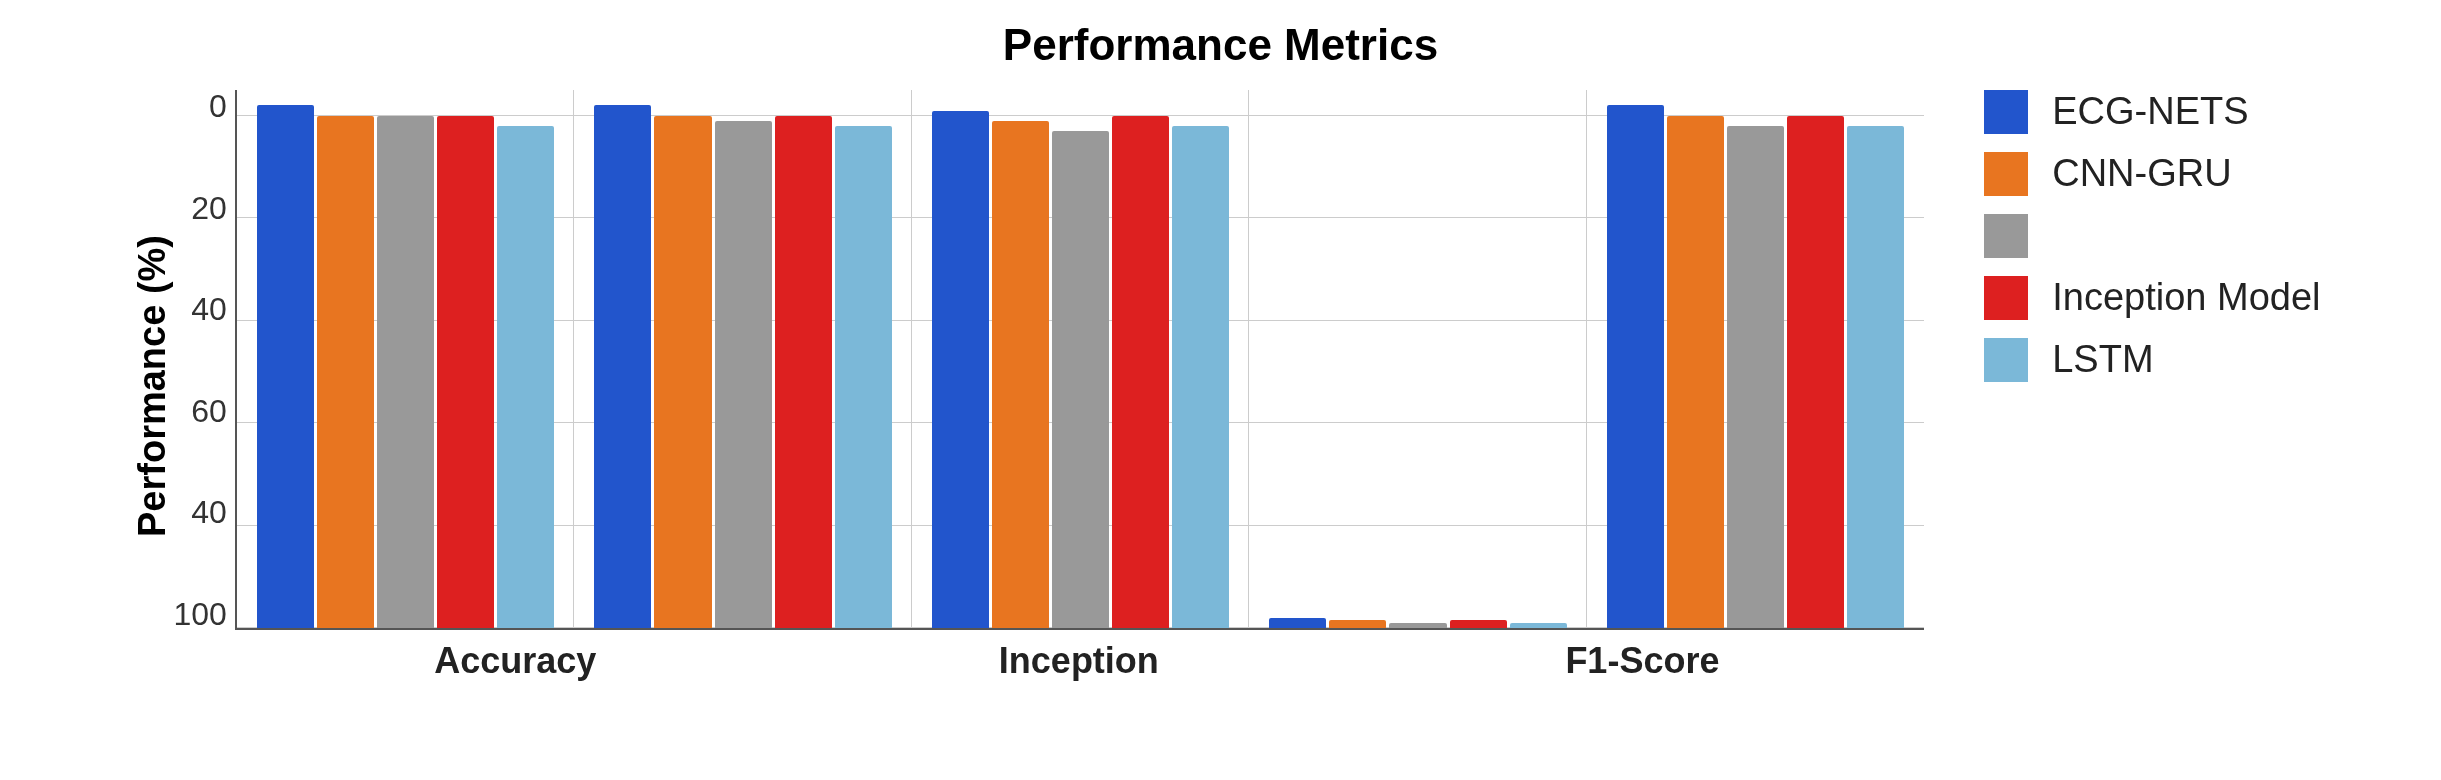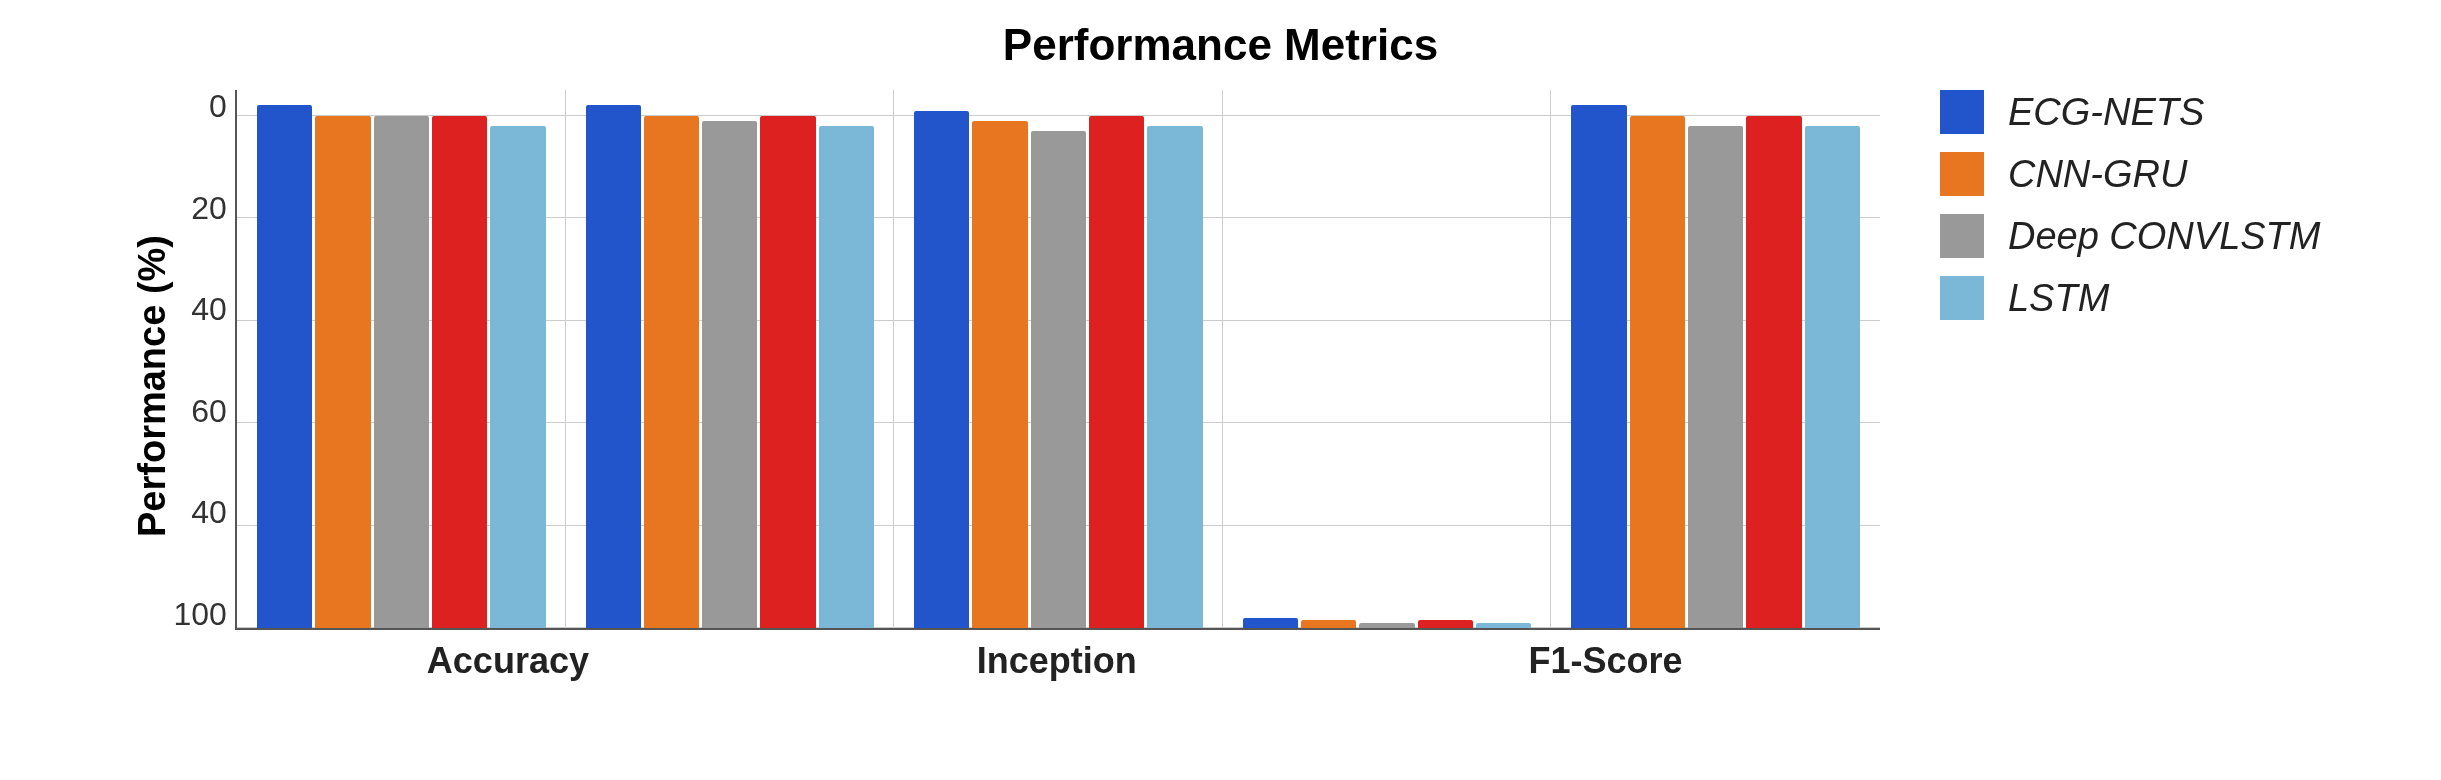--- a/index.html
+++ b/index.html
@@ -145,23 +145,21 @@
       display: flex;
       flex-direction: column;
       justify-content: center;
       gap: 18px;
       padding-left: 60px;
       min-width: 380px;
     }
     .legend-item {
       display: flex;
       flex-direction: row;
-      align-items: center;
       gap: 24px;
-      font-style: italic;
     }
     .legend-swatch {
       width: 44px;
       height: 44px;
       flex-shrink: 0;
     }
     .legend-label {
       font-size: 38px;
       color: #222;
     }
@@ -252,21 +250,24 @@
         <div class="legend-item">
           <div class="legend-swatch" style="background-color: rgb(34, 85, 204);"></div>
           <span class="legend-label">ECG-NETS</span>
         </div>
         <div class="legend-item">
           <div class="legend-swatch" style="background-color: rgb(232, 117, 32);"></div>
           <span class="legend-label">CNN-GRU</span>
         </div>
         <div class="legend-item">
           <div class="legend-swatch" style="background-color: rgb(153, 153, 153);"></div>
-          <span class="legend-label">Deep CONVLSTM</span>
+        </div>
+        <div class="legend-item">
+          <div class="legend-swatch" style="background-color: rgb(221, 32, 32);"></div>
+          <span class="legend-label">Inception Model</span>
         </div>
         <div class="legend-item">
           <div class="legend-swatch" style="background-color: rgb(123, 184, 216);"></div>
           <span class="legend-label">LSTM</span>
         </div>
       </div>
   </div>
 </div>
 
 </body></html>

